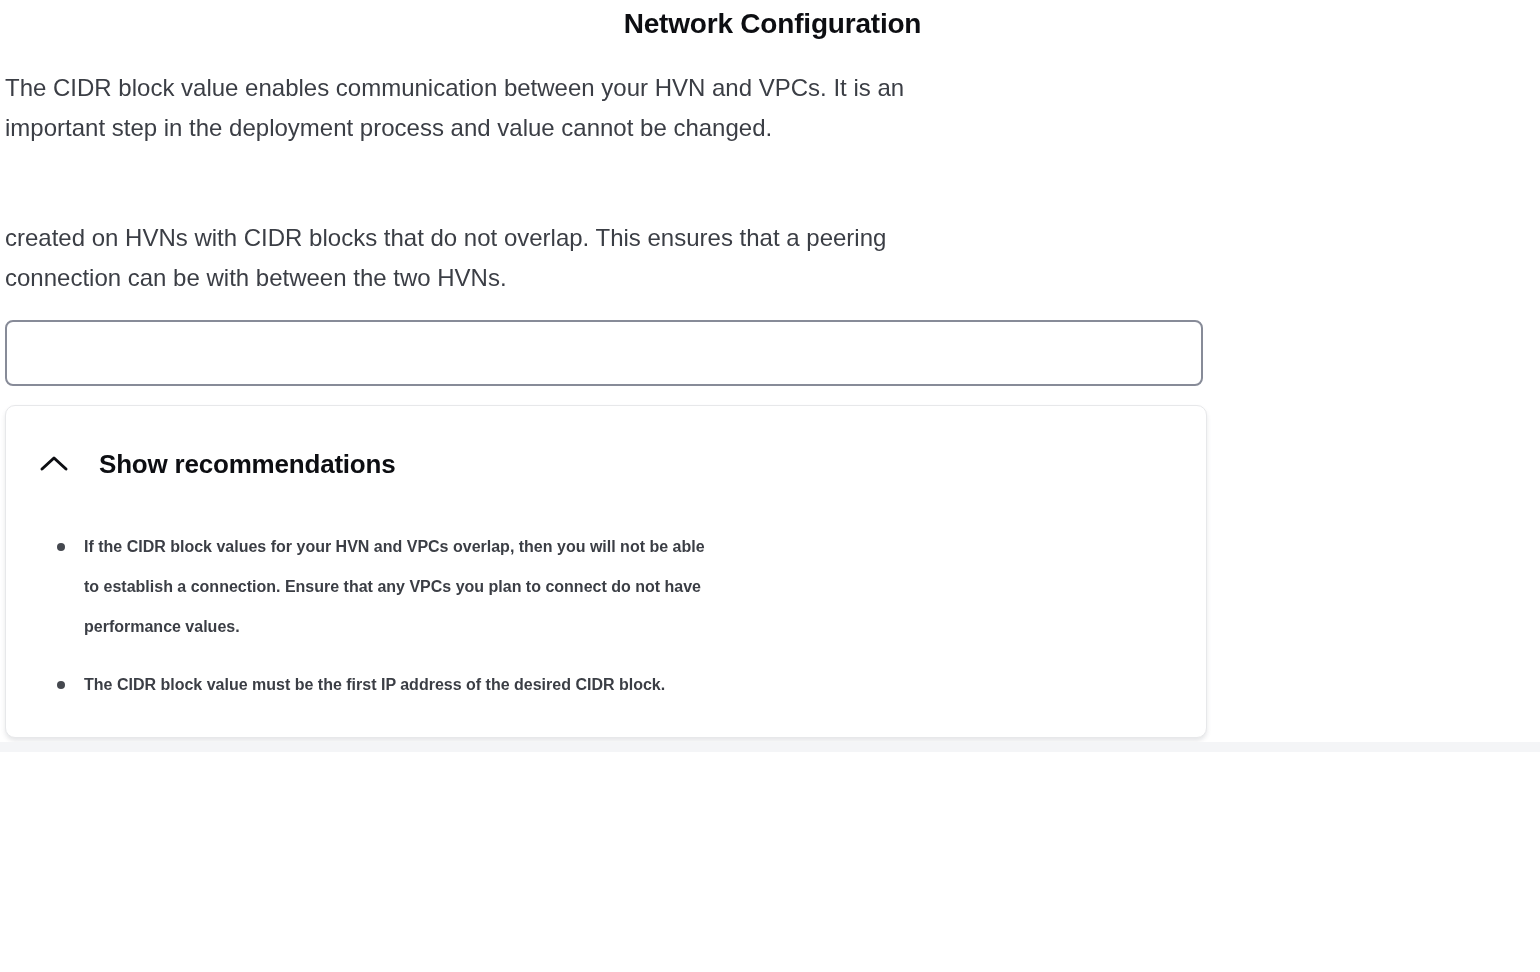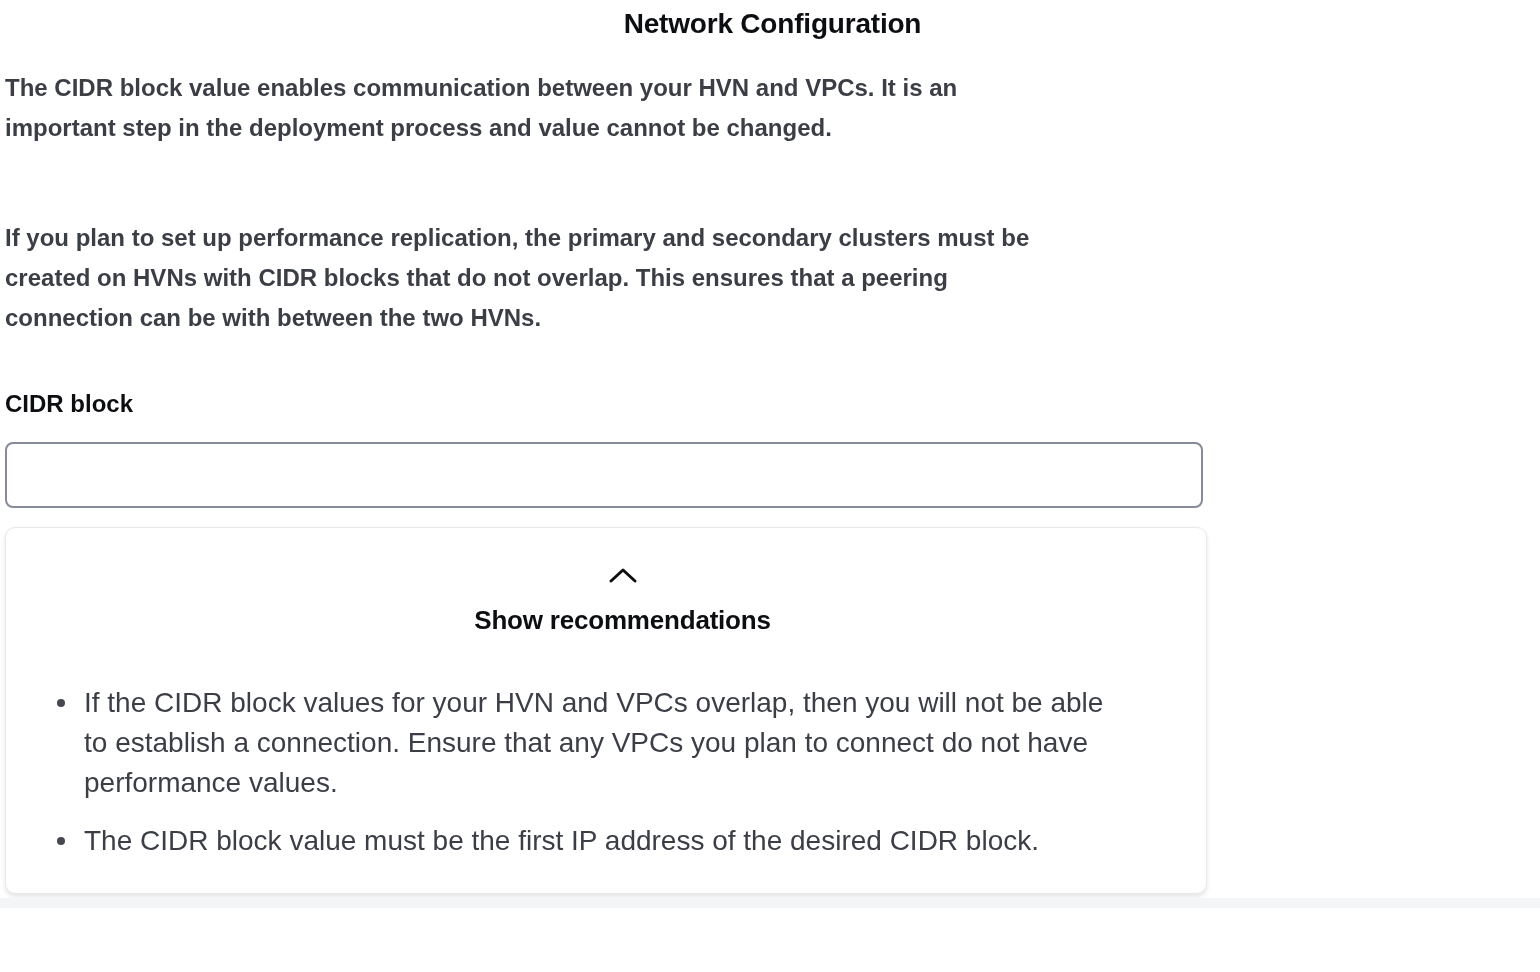--- a/index.html
+++ b/index.html
@@ -21,21 +21,20 @@
     font-weight: 700;
     color: #0d0e12;
     letter-spacing: -0.2px;
     text-align: center;
   }
   .para { margin: 0; }
   .para .line {
     font-size: 24px;
     line-height: 40px;
     color: #3b3e45;
-    font-weight: bold;
   }
   .para-intro { margin-top: 26px; }
   .para-replication { margin-top: 70px; }
   .field-label {
     margin-top: 50px;
     font-size: 24px;
     line-height: 32px;
     font-weight: 700;
     color: #0d0e12;
   }
@@ -56,24 +55,23 @@
     margin-top: 19px;
     width: 1202px;
     border: 1px solid #e7e8ea;
     border-radius: 10px;
     background: #ffffff;
     box-shadow: 0 3px 4px rgba(101, 106, 118, 0.16);
   }
   .rec-header {
     display: flex;
     align-items: center;
-    gap: 14px;
+    gap: 30px;
     padding: 38px 0 0 33px;
     cursor: pointer;
-    flex-direction: column;
   }
   .chevron-wrap {
     width: 30px;
     height: 20px;
     display: flex;
     align-items: center;
     justify-content: center;
     flex: 0 0 auto;
   }
   .rec-title {
@@ -84,23 +82,24 @@
     letter-spacing: -0.2px;
   }
   .rec-list {
     margin: 43px 0 0 0;
     padding: 0 40px 32px 33px;
     list-style: none;
   }
   .rec-item {
     position: relative;
     padding-left: 45px;
-    font-size: 28px;
+    font-size: 16px;
     line-height: 40px;
     color: #3b3e45;
+    font-weight: bold;
   }
   .rec-item + .rec-item { margin-top: 18px; }
   .rec-item::before {
     content: "";
     position: absolute;
     left: 18px;
     top: 16px;
     width: 8px;
     height: 8px;
     border-radius: 50%;
@@ -120,26 +119,24 @@
 <div class="content">
 
   <h1 class="page-title">Network Configuration</h1>
 
   <div class="para para-intro">
     <div class="line">The CIDR block value enables communication between your HVN and VPCs. It is an</div>
     <div class="line">important step in the deployment process and value cannot be changed.</div>
   </div>
 
   <div class="para para-replication">
-    <div class="line">If you plan to set up performance replication, the primary and secondary clusters must be</div>
     <div class="line">created on HVNs with CIDR blocks that do not overlap. This ensures that a peering</div>
     <div class="line">connection can be with between the two HVNs.</div>
   </div>
 
-  <div class="field-label">CIDR block</div>
 
   <input class="cidr-input" type="text" value="" placeholder="" style="">
 
   <div class="rec-card">
 
     <div class="rec-header">
       <span class="chevron-wrap">
         <svg width="30" height="20" viewBox="0 0 30 20" fill="none">
           <polyline points="3,15 15,4 27,15" stroke="#0d0e12" stroke-width="3" stroke-linecap="round" stroke-linejoin="round" fill="none"></polyline>
         </svg>

